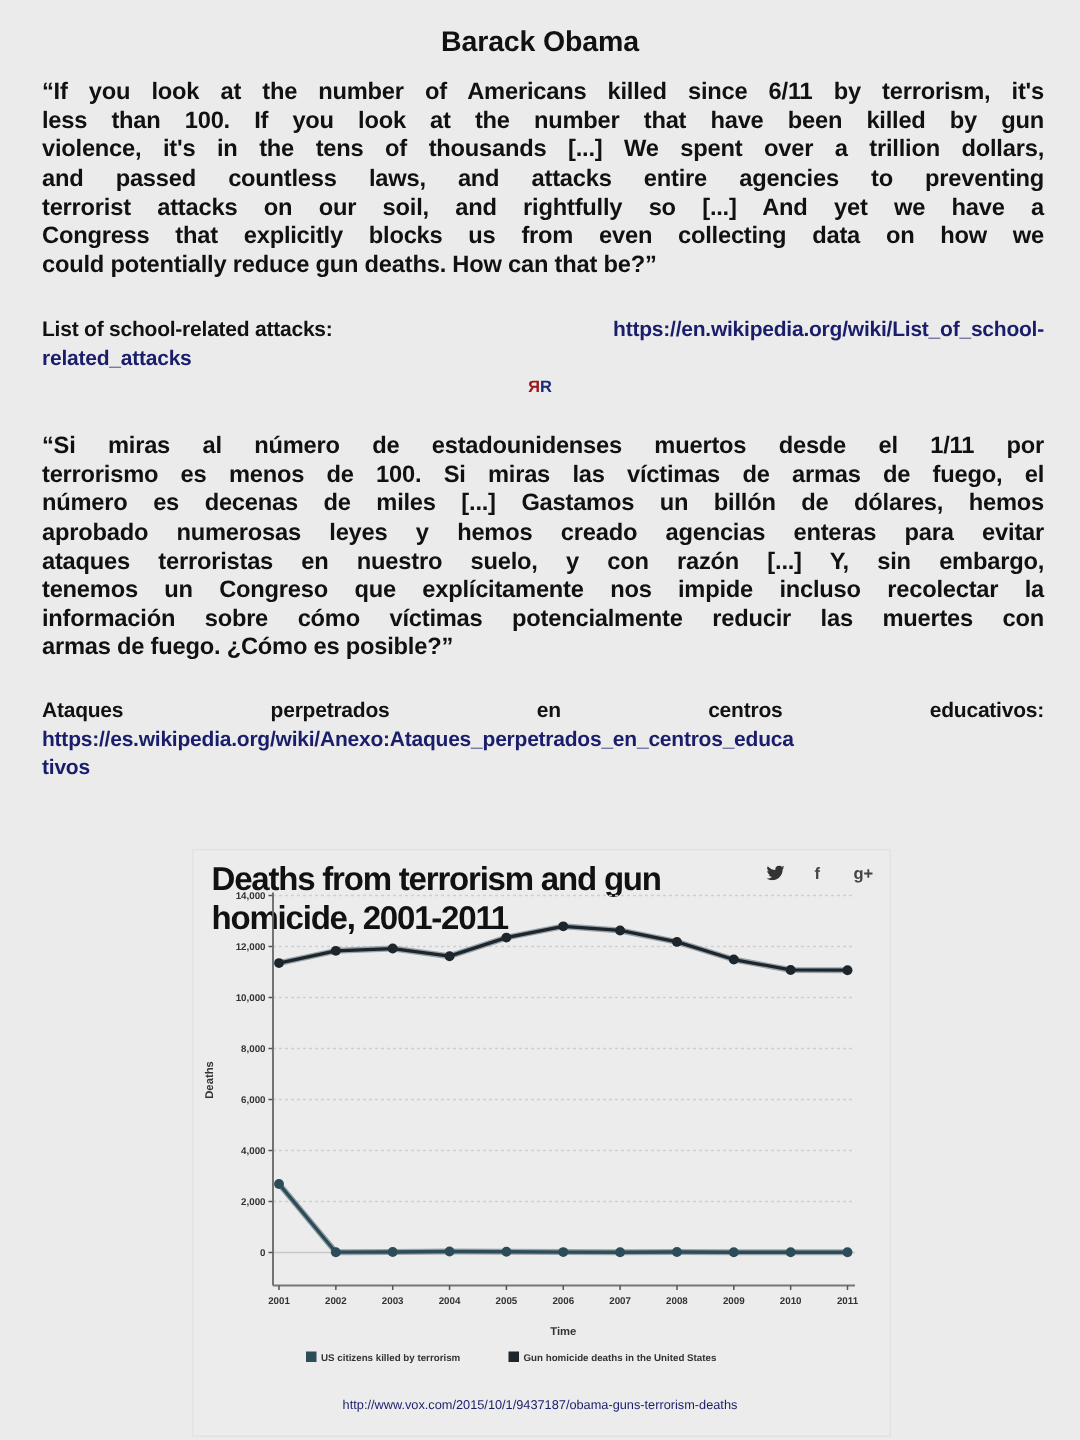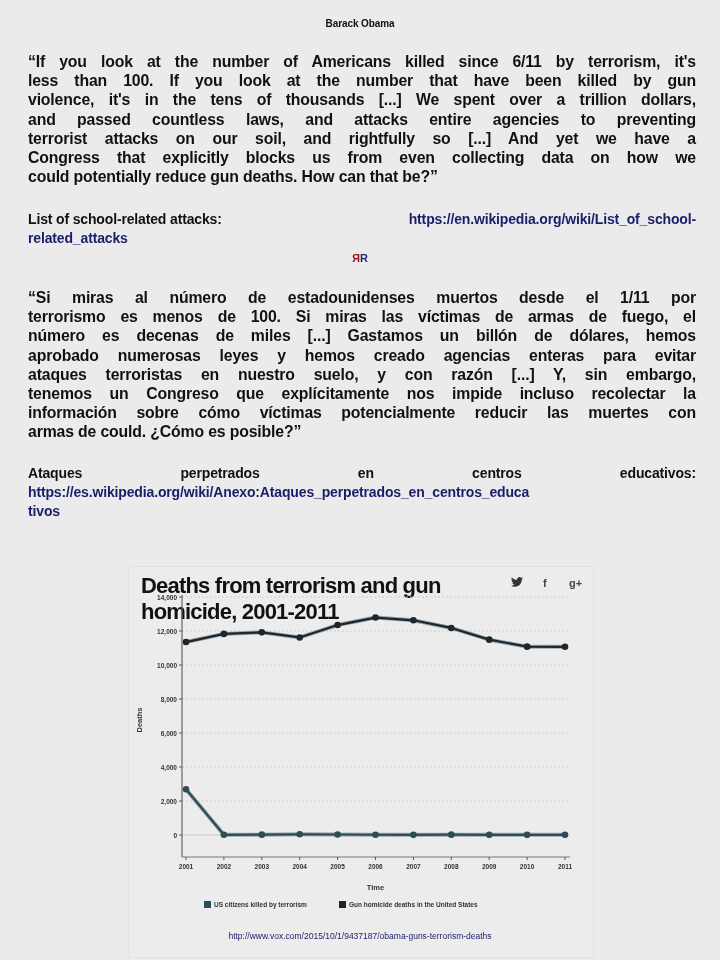--- a/index.html
+++ b/index.html
@@ -3,21 +3,21 @@
 <meta charset="utf-8">
 <style>
   html, body { margin: 0; padding: 0; }
   body {
     width: 720px; height: 960px; background: #ebebeb; overflow: hidden;
     font-family: "Liberation Sans", sans-serif; color: #111;
     position: relative;
   }
   .heading {
     position: absolute; top: 18px; left: 0; width: 720px; text-align: center;
-    font-weight: bold; font-size: 10px; letter-spacing: -0.1px;
+    font-weight: bold; font-size: 19px; letter-spacing: -0.1px;
   }
   .para {
     position: absolute; left: 28px; width: 668px;
     font-weight: bold; font-size: 15.8px; line-height: 19.2px;
     text-align: justify; letter-spacing: -0.15px;
   }
   .link { color: #1a1d6a; }
   .linkline {
     position: absolute; left: 28px; width: 668px;
     font-weight: bold; font-size: 14px; line-height: 19.2px; letter-spacing: -0.15px;
@@ -72,21 +72,21 @@
 </div>
 
 <div class="para" id="quote-es" style="top:288px;">
     <div style="text-align: justify; text-align-last: justify;">“Si miras al número de estadounidenses muertos desde el 1/11 por</div>
     <div style="text-align: justify; text-align-last: justify;">terrorismo es menos de 100. Si miras las víctimas de armas de fuego, el</div>
     <div style="text-align: justify; text-align-last: justify;">número es decenas de miles [...] Gastamos un billón de dólares, hemos</div>
     <div style="text-align: justify; text-align-last: justify;">aprobado numerosas leyes y hemos creado agencias enteras para evitar</div>
     <div style="text-align: justify; text-align-last: justify;">ataques terroristas en nuestro suelo, y con razón [...] Y, sin embargo,</div>
     <div style="text-align: justify; text-align-last: justify;">tenemos un Congreso que explícitamente nos impide incluso recolectar la</div>
     <div style="text-align: justify; text-align-last: justify;">información sobre cómo víctimas potencialmente reducir las muertes con</div>
-    <div style="text-align: left;">armas de could. ¿Cómo es posible?”</div>
+    <div style="text-align: left;">armas de fuego. ¿Cómo es posible?”</div>
   </div>
 
 <div class="linkline" style="top:464px;">
   <div class="justify-line" id="es-label-words">
       <span>Ataques</span>
       <span>perpetrados</span>
       <span>en</span>
       <span>centros</span>
       <span>educativos:</span>
     </div>

